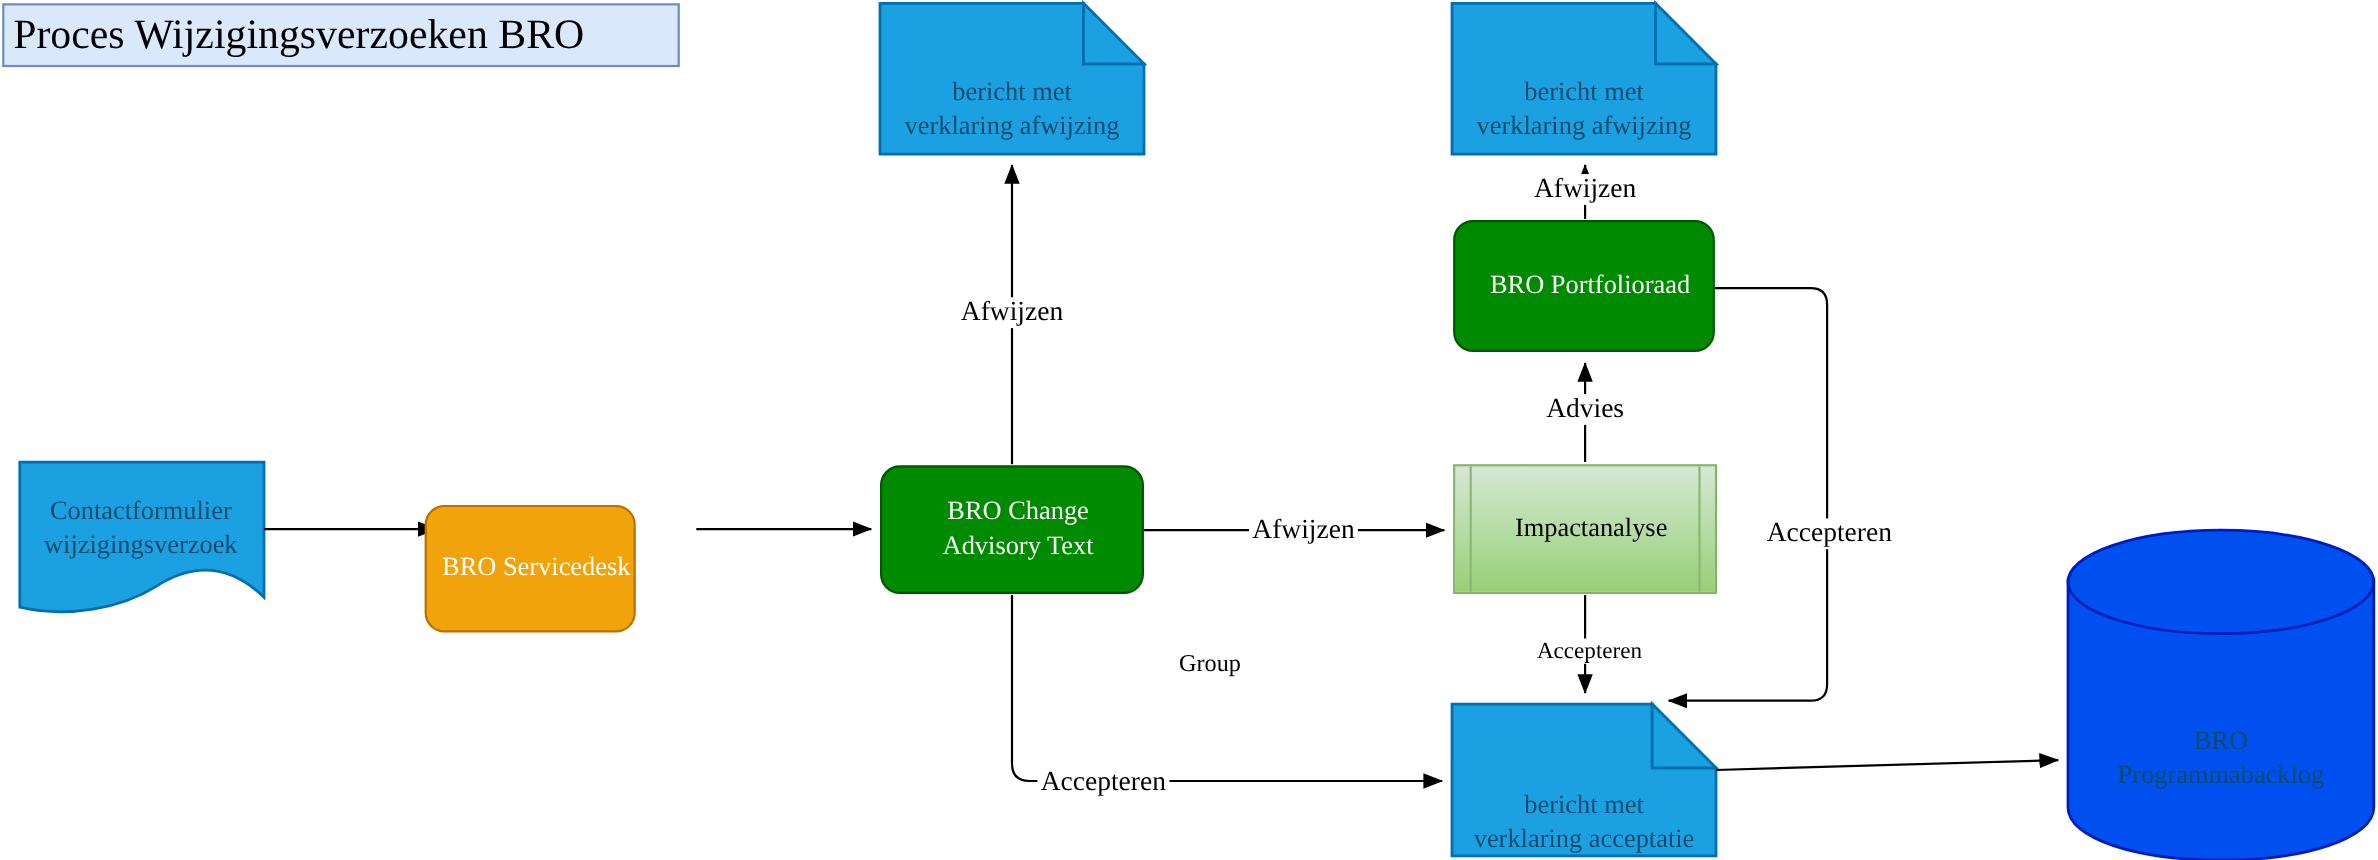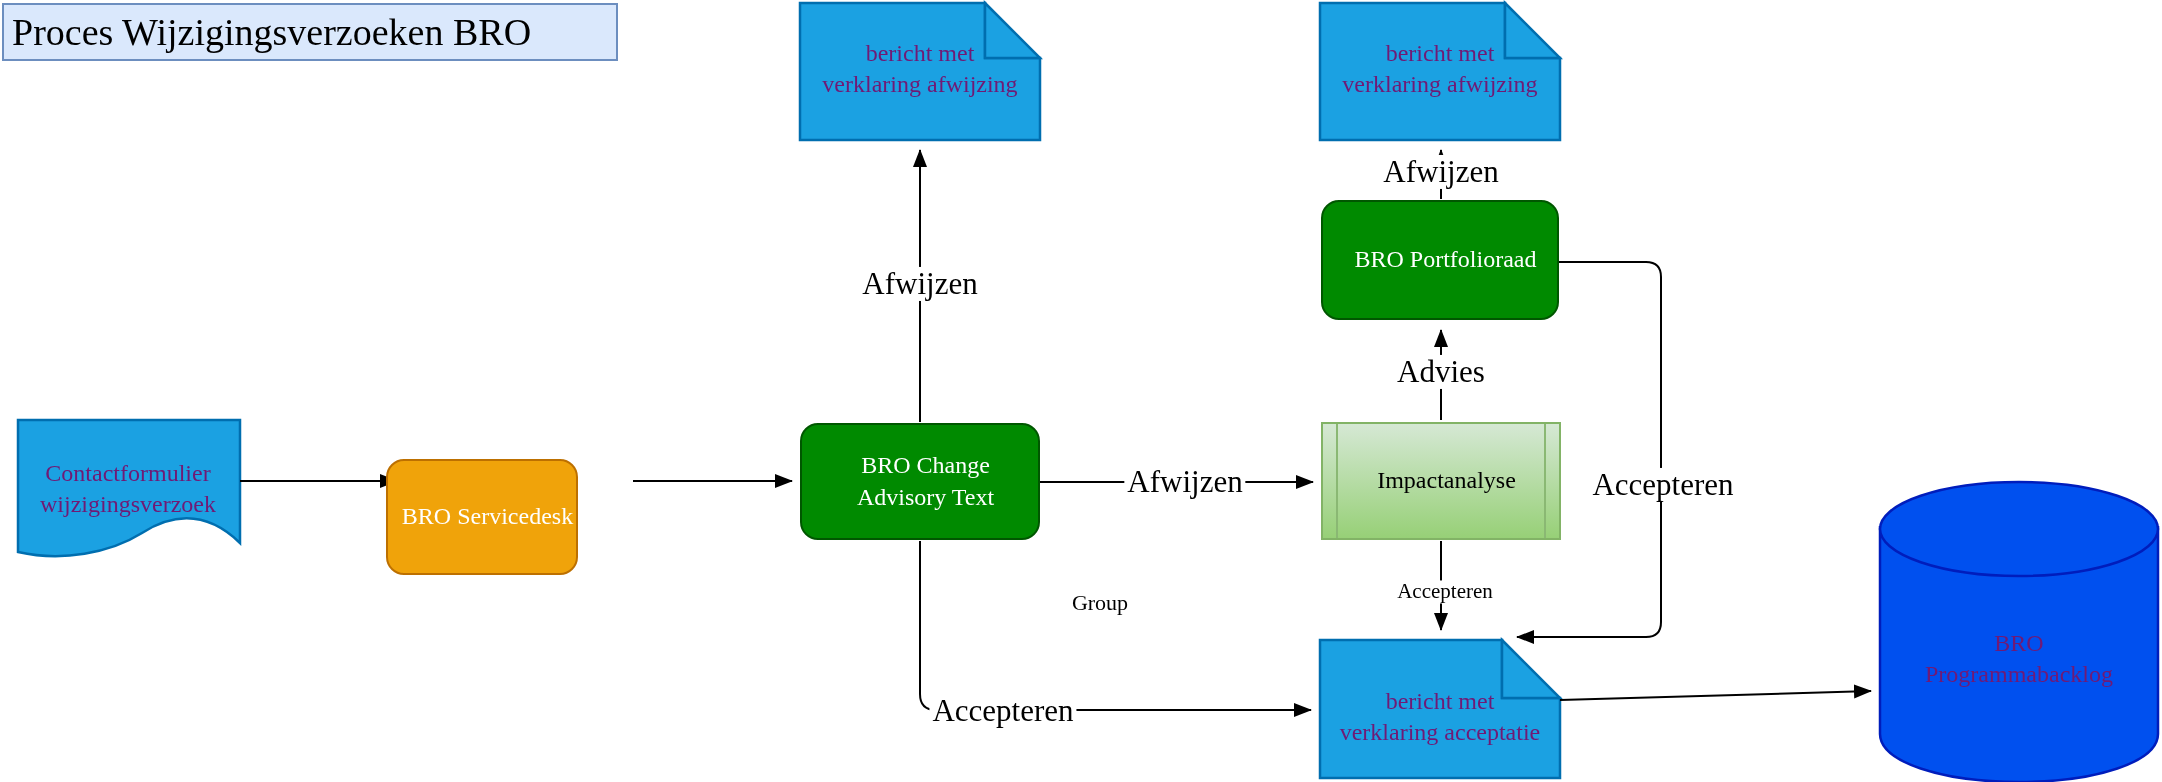--- a/index.html
+++ b/index.html
@@ -30,31 +30,32 @@
     background:linear-gradient(#d5e8d4,#97d077);
     border:2px solid #82b366;color:#000;
   }
   #node-impactanalyse::before,#node-impactanalyse::after{
     content:"";position:absolute;top:0;bottom:0;width:0;border-left:2px solid #8ab873;
   }
   #node-impactanalyse::before{left:13px;}
   #node-impactanalyse::after{right:13px;}
   .shape-text{
     position:absolute;z-index:2;display:flex;align-items:center;justify-content:center;
-    text-align:center;color:#701a75;font-size:24px;line-height:1.3;white-space:pre-line;
+    text-align:center;color:#0c4a6e;font-size:24px;line-height:1.3;white-space:pre-line;
     pointer-events:none;
+    margin-top:31px;
   }
-  #text-contactformulier{left:20px;top:447px;width:216px;height:84px;}
+  #text-contactformulier{left:20px;top:408px;width:216px;height:84px;}
   #text-doc-afwijzing-links{left:800px;top:32px;width:240px;height:74px;}
   #text-doc-afwijzing-rechts{left:1320px;top:32px;width:240px;height:74px;}
   #text-doc-acceptatie{left:1320px;top:687px;width:240px;height:60px;}
   #text-programmabacklog{left:1884px;top:628px;width:270px;height:62px;}
   .lbl{
     position:absolute;z-index:3;transform:translate(-50%,-50%);
-    background:#ffffff;color:#000;font-size:31px;line-height:1.1;
+    background:#ffffff;color:#000;font-size:25px;line-height:1.1;
     padding:0 3px;white-space:nowrap;
   }
   #lbl-afwijzen-left{left:920px;top:284px;}
   #lbl-afwijzen-right{left:1441px;top:172px;}
   #lbl-advies{left:1441px;top:372px;}
   #lbl-onderzoek{left:1185px;top:482px;}
   #lbl-accepteren-right{left:1663px;top:485px;}
   #lbl-accepteren-down{left:1445px;top:592px;font-size:21px;}
   #lbl-acceptatie{left:1003px;top:711px;}
   #lbl-text{left:1100px;top:603px;font-size:22px;background:transparent;}

